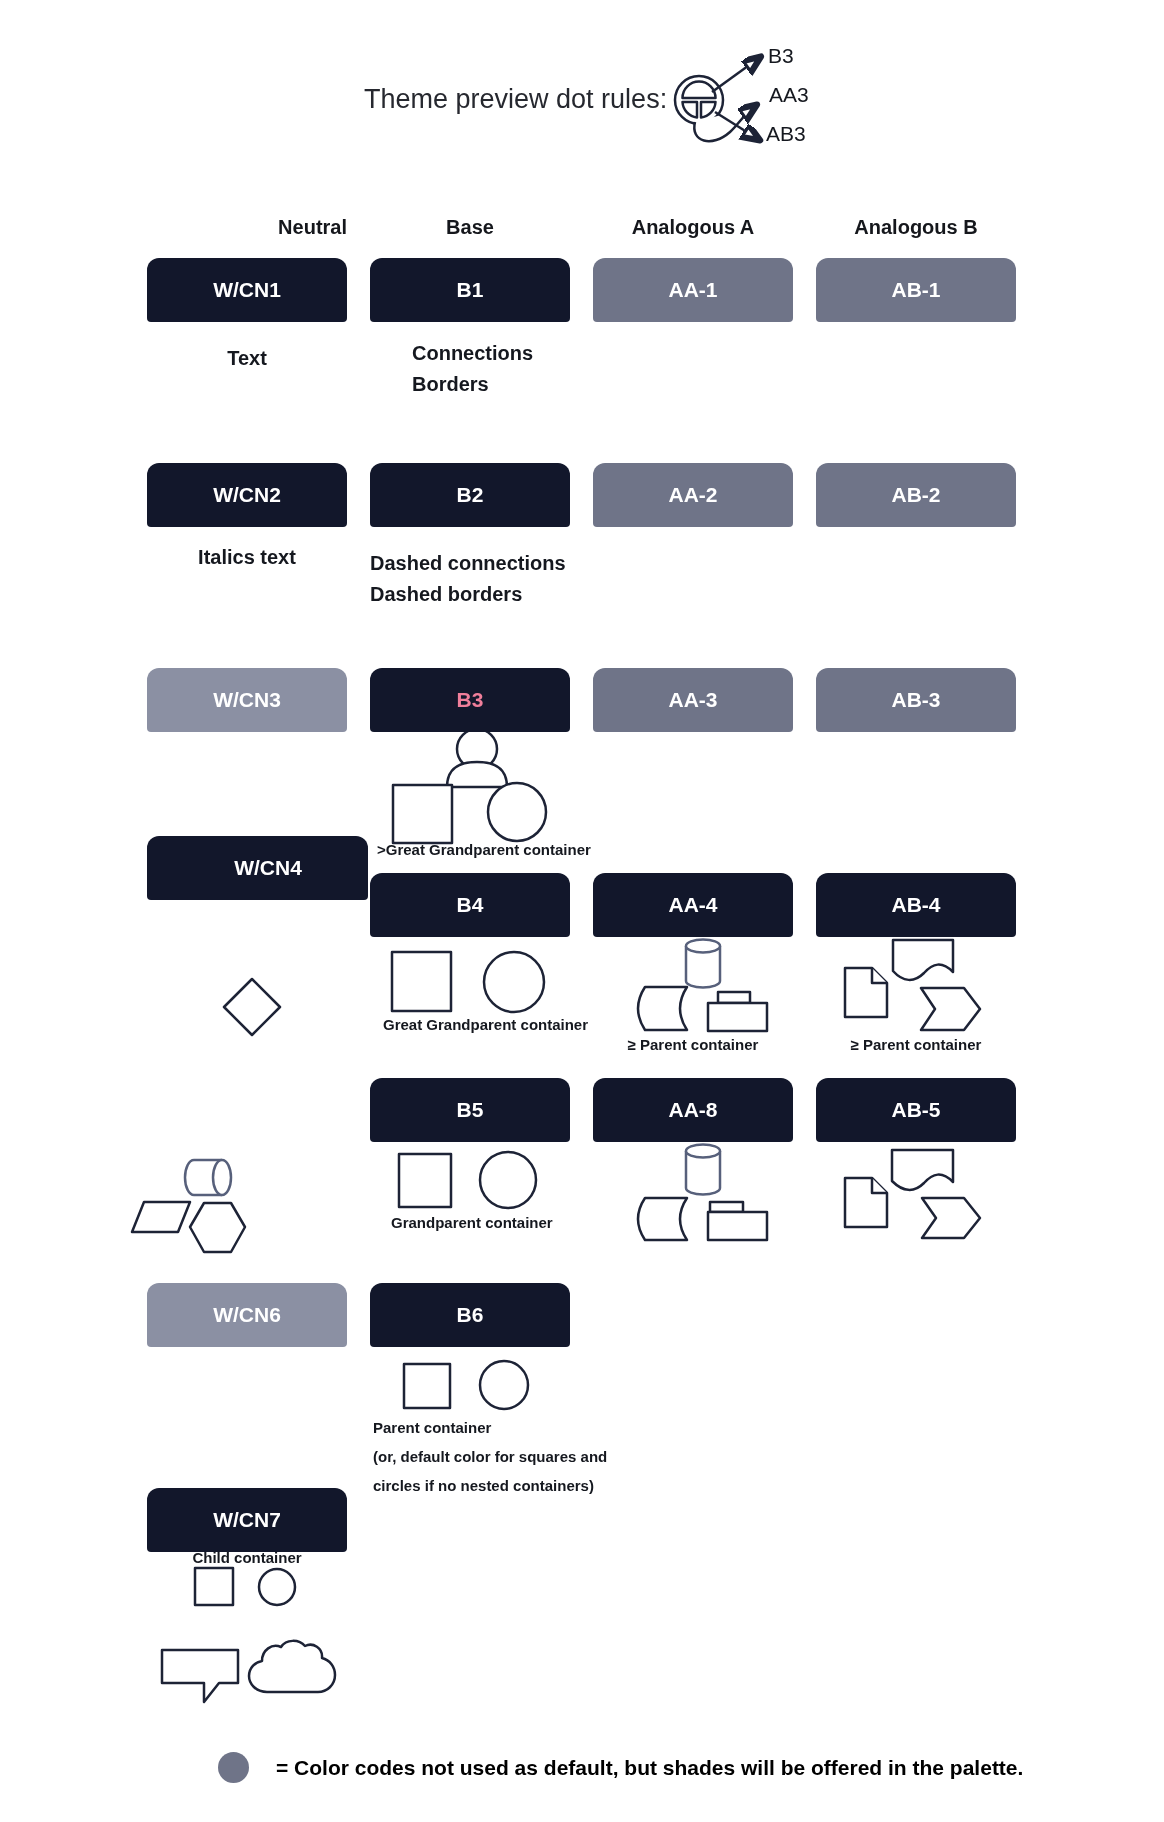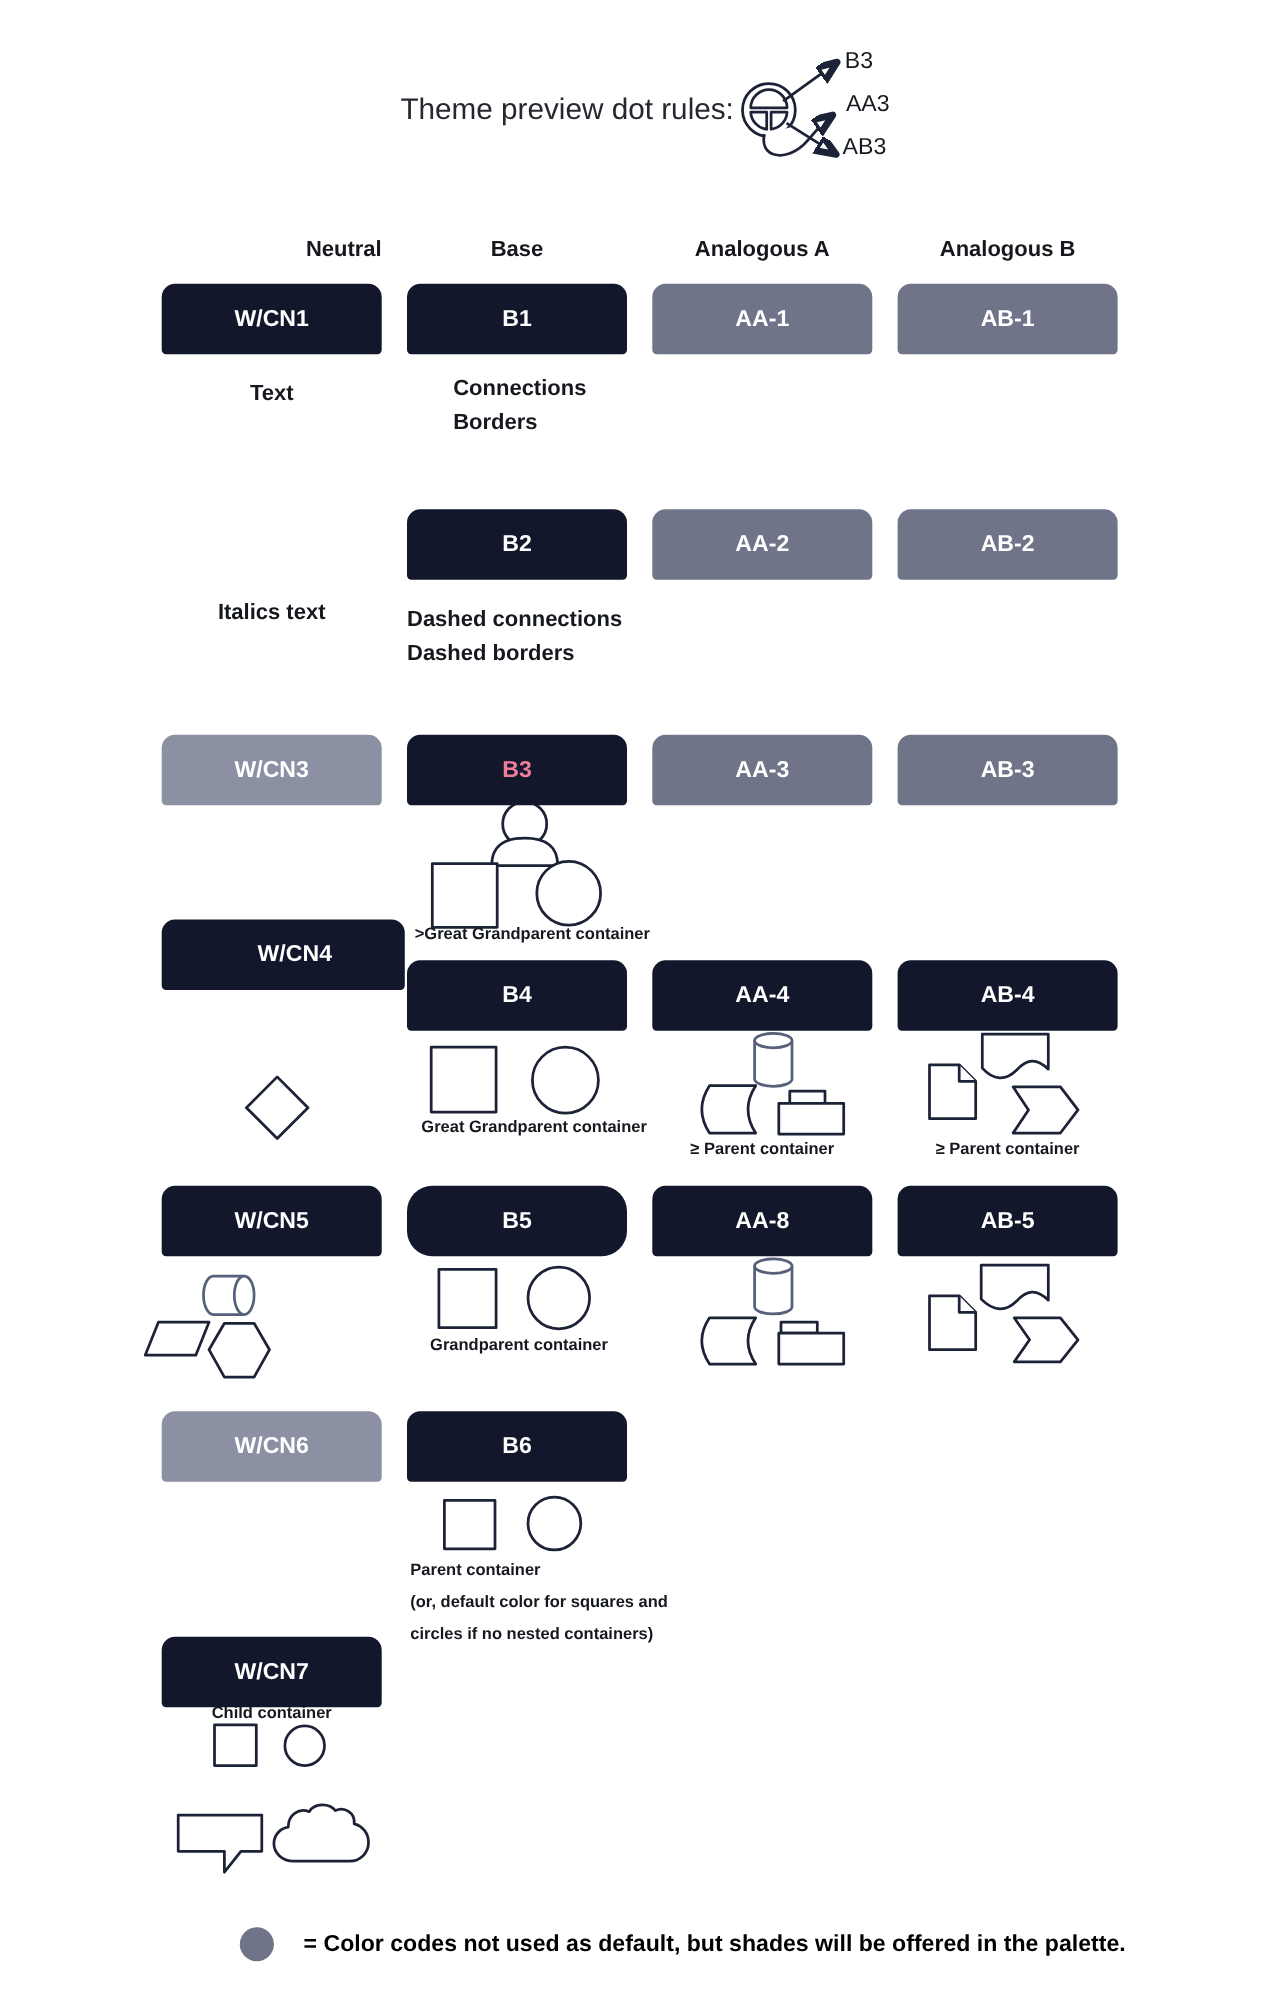--- a/index.html
+++ b/index.html
@@ -70,20 +70,23 @@
   <div class="sw gray" style="left:816px;top:258px;">
       <span>AB-1</span>
     </div>
 
   <div class="ann ann-lg ctr" style="left:147px;top:343px;">Text</div>
   <div class="ann ann-lg" style="left:412px;top:338px;">
     <div>Connections</div>
     <div>Borders</div>
   </div>
 
+  <div class="sw dark" style="left:147px;top:463px;">
+      <span>W/CN2</span>
+    </div>
   <div class="sw dark" style="left:370px;top:463px;">
       <span>B2</span>
     </div>
   <div class="sw gray" style="left:593px;top:463px;">
       <span>AA-2</span>
     </div>
   <div class="sw gray" style="left:816px;top:463px;">
       <span>AB-2</span>
     </div>
 
@@ -147,24 +150,21 @@
   <div class="ann ann-sm ctr" style="left:593px;top:1036px;">≥ Parent container</div>
 
   <svg class="shape" style="left:840px;top:930px;" width="150" height="108" viewBox="0 0 150 108">
     <path d="M5,38 H32 L47,53 V87 H5 Z"></path>
     <path d="M32,38 V53 H47" fill="none"></path>
     <path d="M53,10 H113 V42 C102,31 93,33 84,43 C74,53 63,52 53,41 Z"></path>
     <path d="M81,58 H124 L140,79 L124,100 H81 L95,79 Z"></path>
   </svg>
   <div class="ann ann-sm ctr" style="left:816px;top:1036px;">≥ Parent container</div>
 
-  <div class="sw dark" style="left:147px;top:1078px;">
-      <span>W/CN5</span>
-    </div>
-  <div class="sw dark" style="left:370px;top:1078px;border-radius:23px;">
+  <div class="sw dark" style="left:370px;top:1078px;">
       <span>B5</span>
     </div>
   <div class="sw dark" style="left:593px;top:1078px;">
       <span>AA-8</span>
     </div>
   <div class="sw dark" style="left:816px;top:1078px;">
       <span>AB-5</span>
     </div>
 
   <svg class="shape" style="left:128px;top:1145px;" width="125" height="115" viewBox="0 0 125 115">

